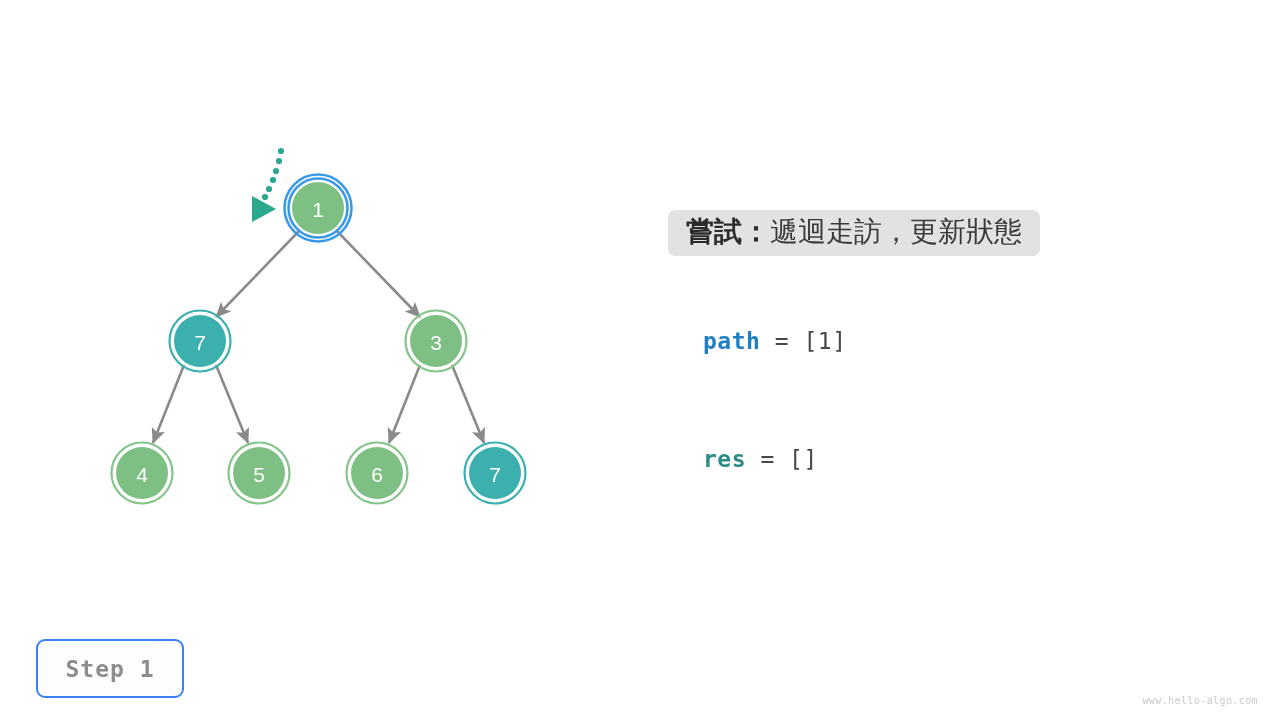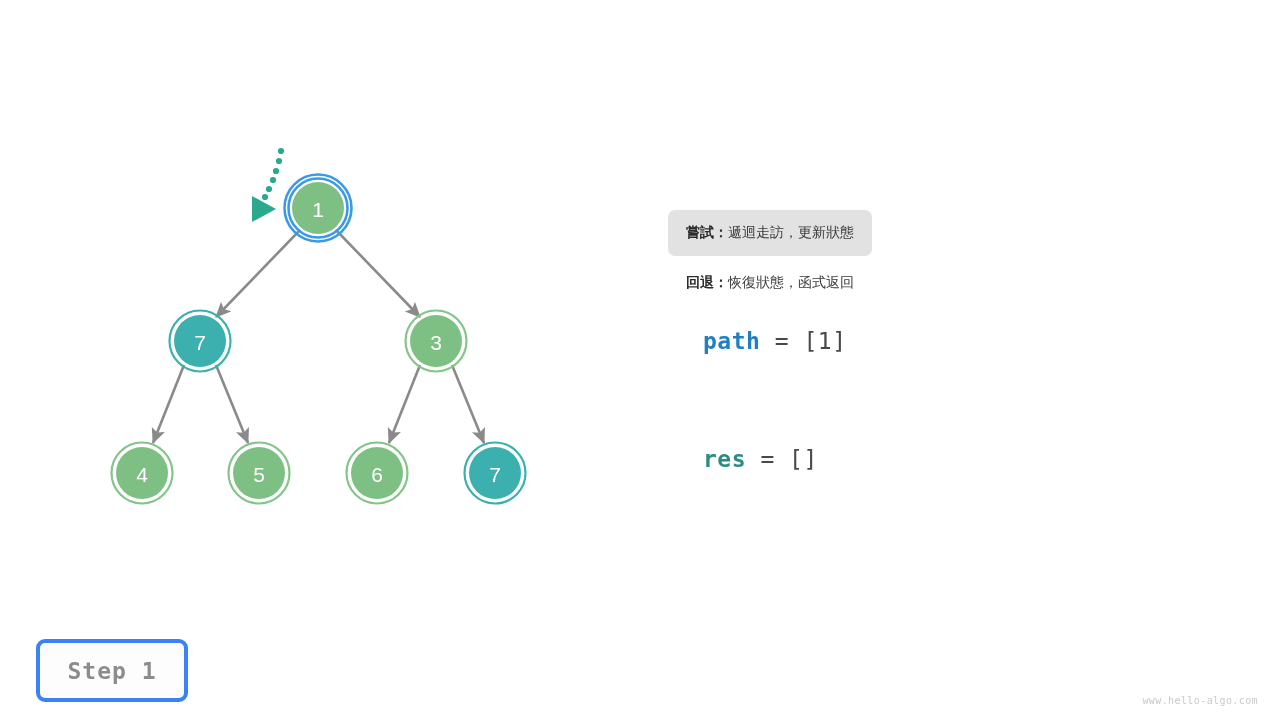--- a/index.html
+++ b/index.html
@@ -38,21 +38,21 @@
 
   
   #info-panel {
     position: absolute;
     left: 686px;
     top: 210px;
     width: 560px;
   }
   .cn-line {
     font-family: "Liberation Sans", sans-serif;
-    font-size: 14px;
+    font-size: 28px;
     color: #3a3a3a;
     line-height: 30px;
     white-space: nowrap;
     display: block;
   }
   .cn-line .kw {
     font-weight: bold;
     color: #2b2b2b;
   }
   .cn-line.highlighted {
@@ -87,21 +87,21 @@
   #path-row { position: absolute; left: 703px; top: 328px; }
   #res-row  { position: absolute; left: 703px; top: 446px; }
 
   
   #step-badge {
     position: absolute;
     left: 36px;
     top: 639px;
     width: 144px;
     height: 55px;
-    border: 4px solid #3b82f6;
+    border: 2px solid #3b82f6;
     border-radius: 9px;
     background: #fdfdfd;
     display: flex;
     align-items: center;
     justify-content: center;
   }
   #step-badge span {
     font-family: "DejaVu Sans Mono", "Liberation Mono", monospace;
     font-size: 23px;
     font-weight: bold;
@@ -199,23 +199,20 @@
     </g>
   </svg>
 </div>
 
 <div id="info-panel">
 
   <div>
     <span class="cn-line highlighted"><span class="kw">嘗試：</span><span>遞迴走訪，更新狀態</span></span>
   </div>
 
-  <div>
-    <span class="cn-line plain"><span class="kw">回退：</span><span>恢復狀態，函式返回</span></span>
-  </div>
 
 </div>
 
 <div id="path-row" class="code-line"><span class="var-path">path</span><span> = [1]</span></div>
 
 <div id="res-row" class="code-line"><span class="var-res">res</span><span> = []</span></div>
 
 <div id="step-badge">
   <span>Step 1</span>
 </div>

